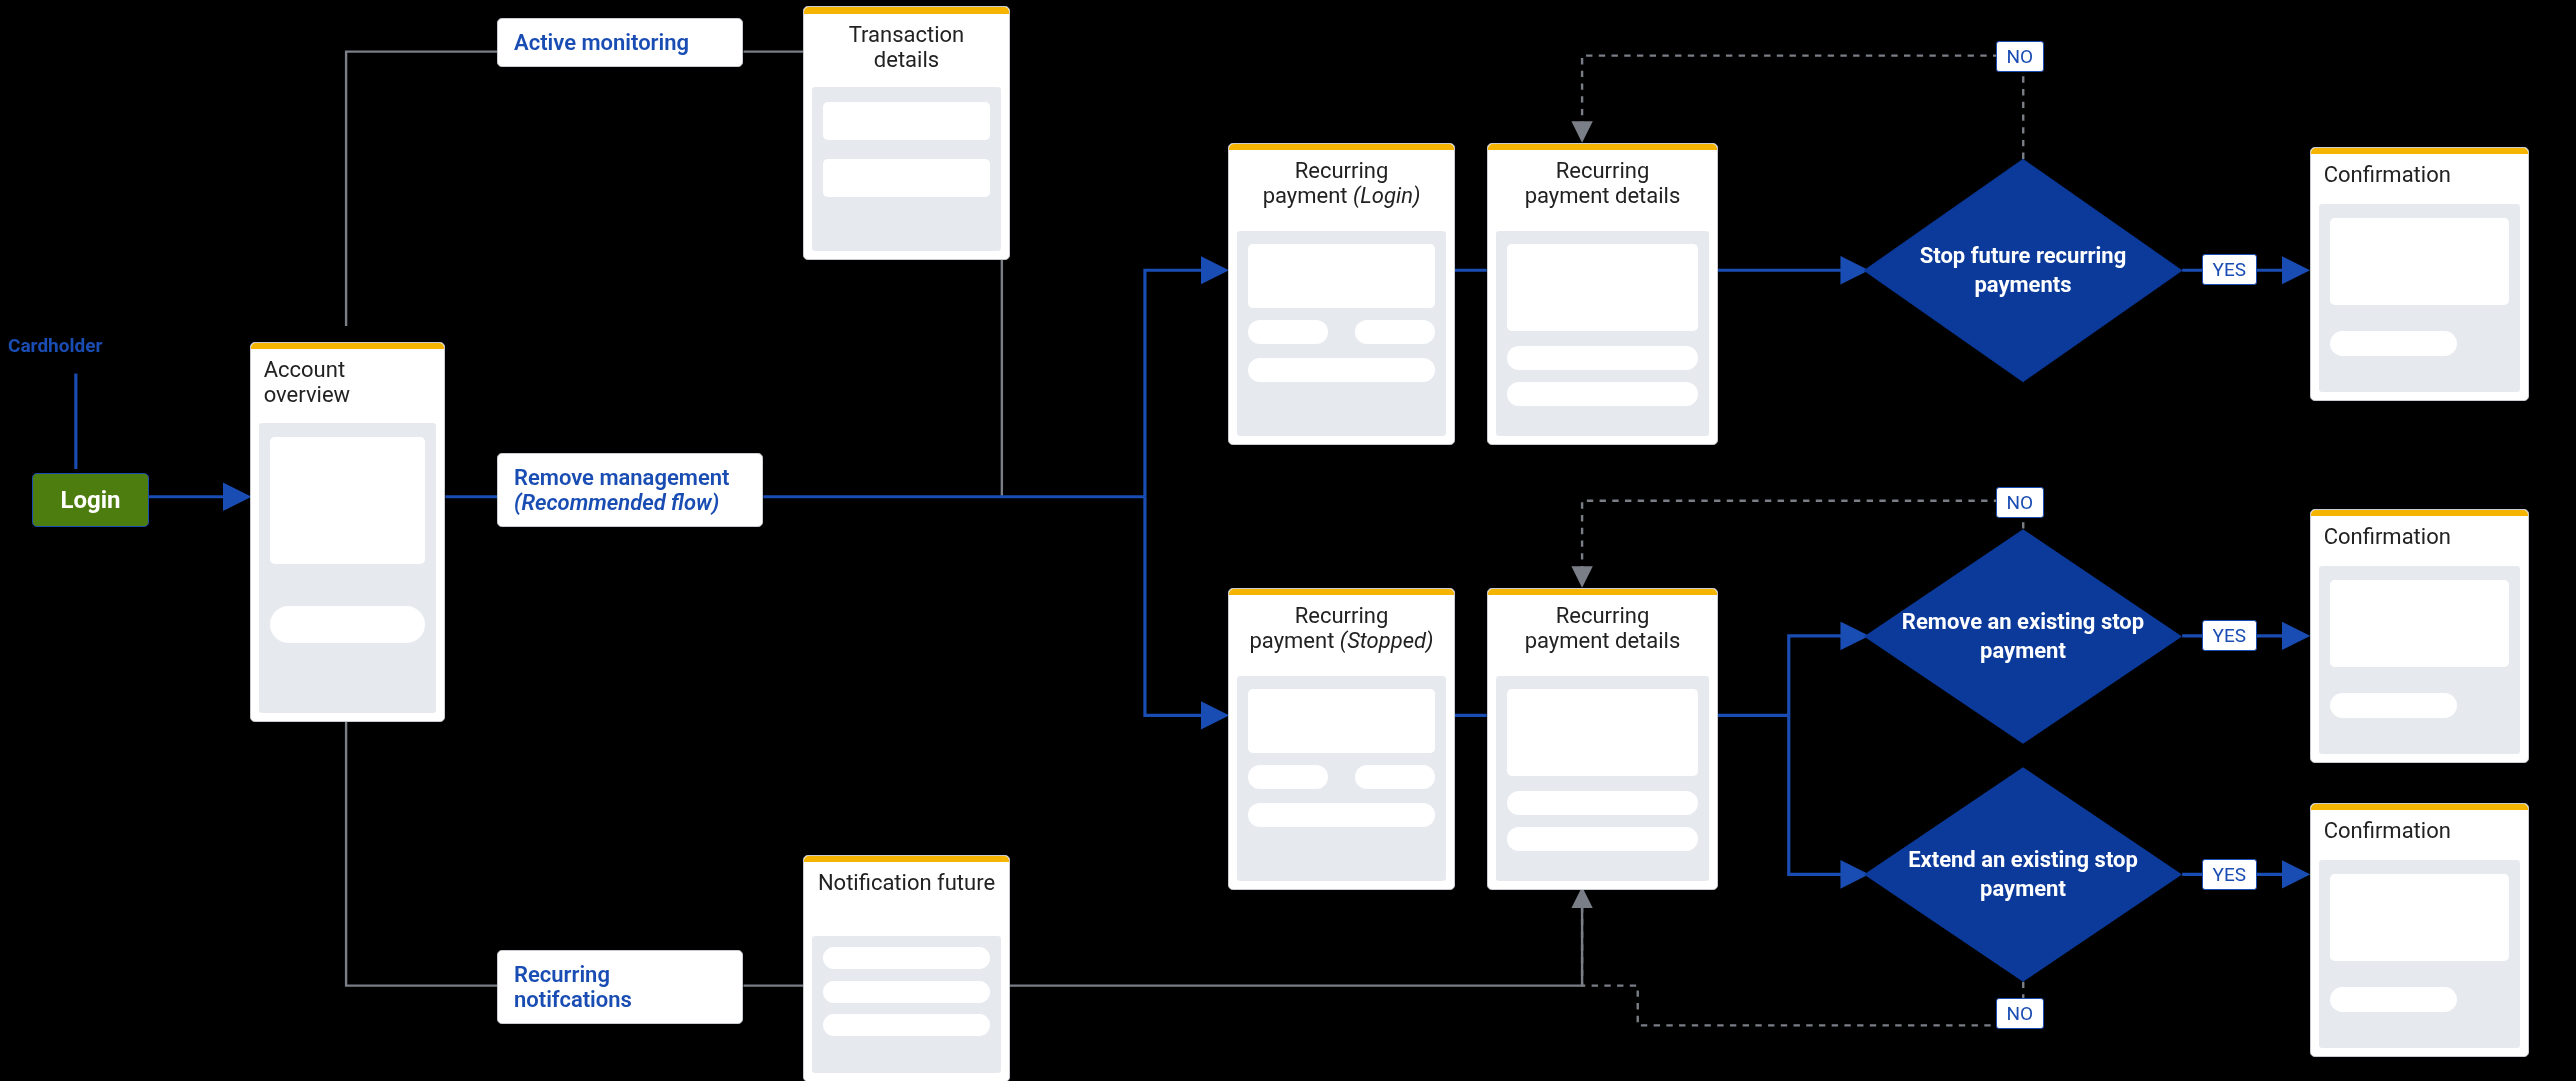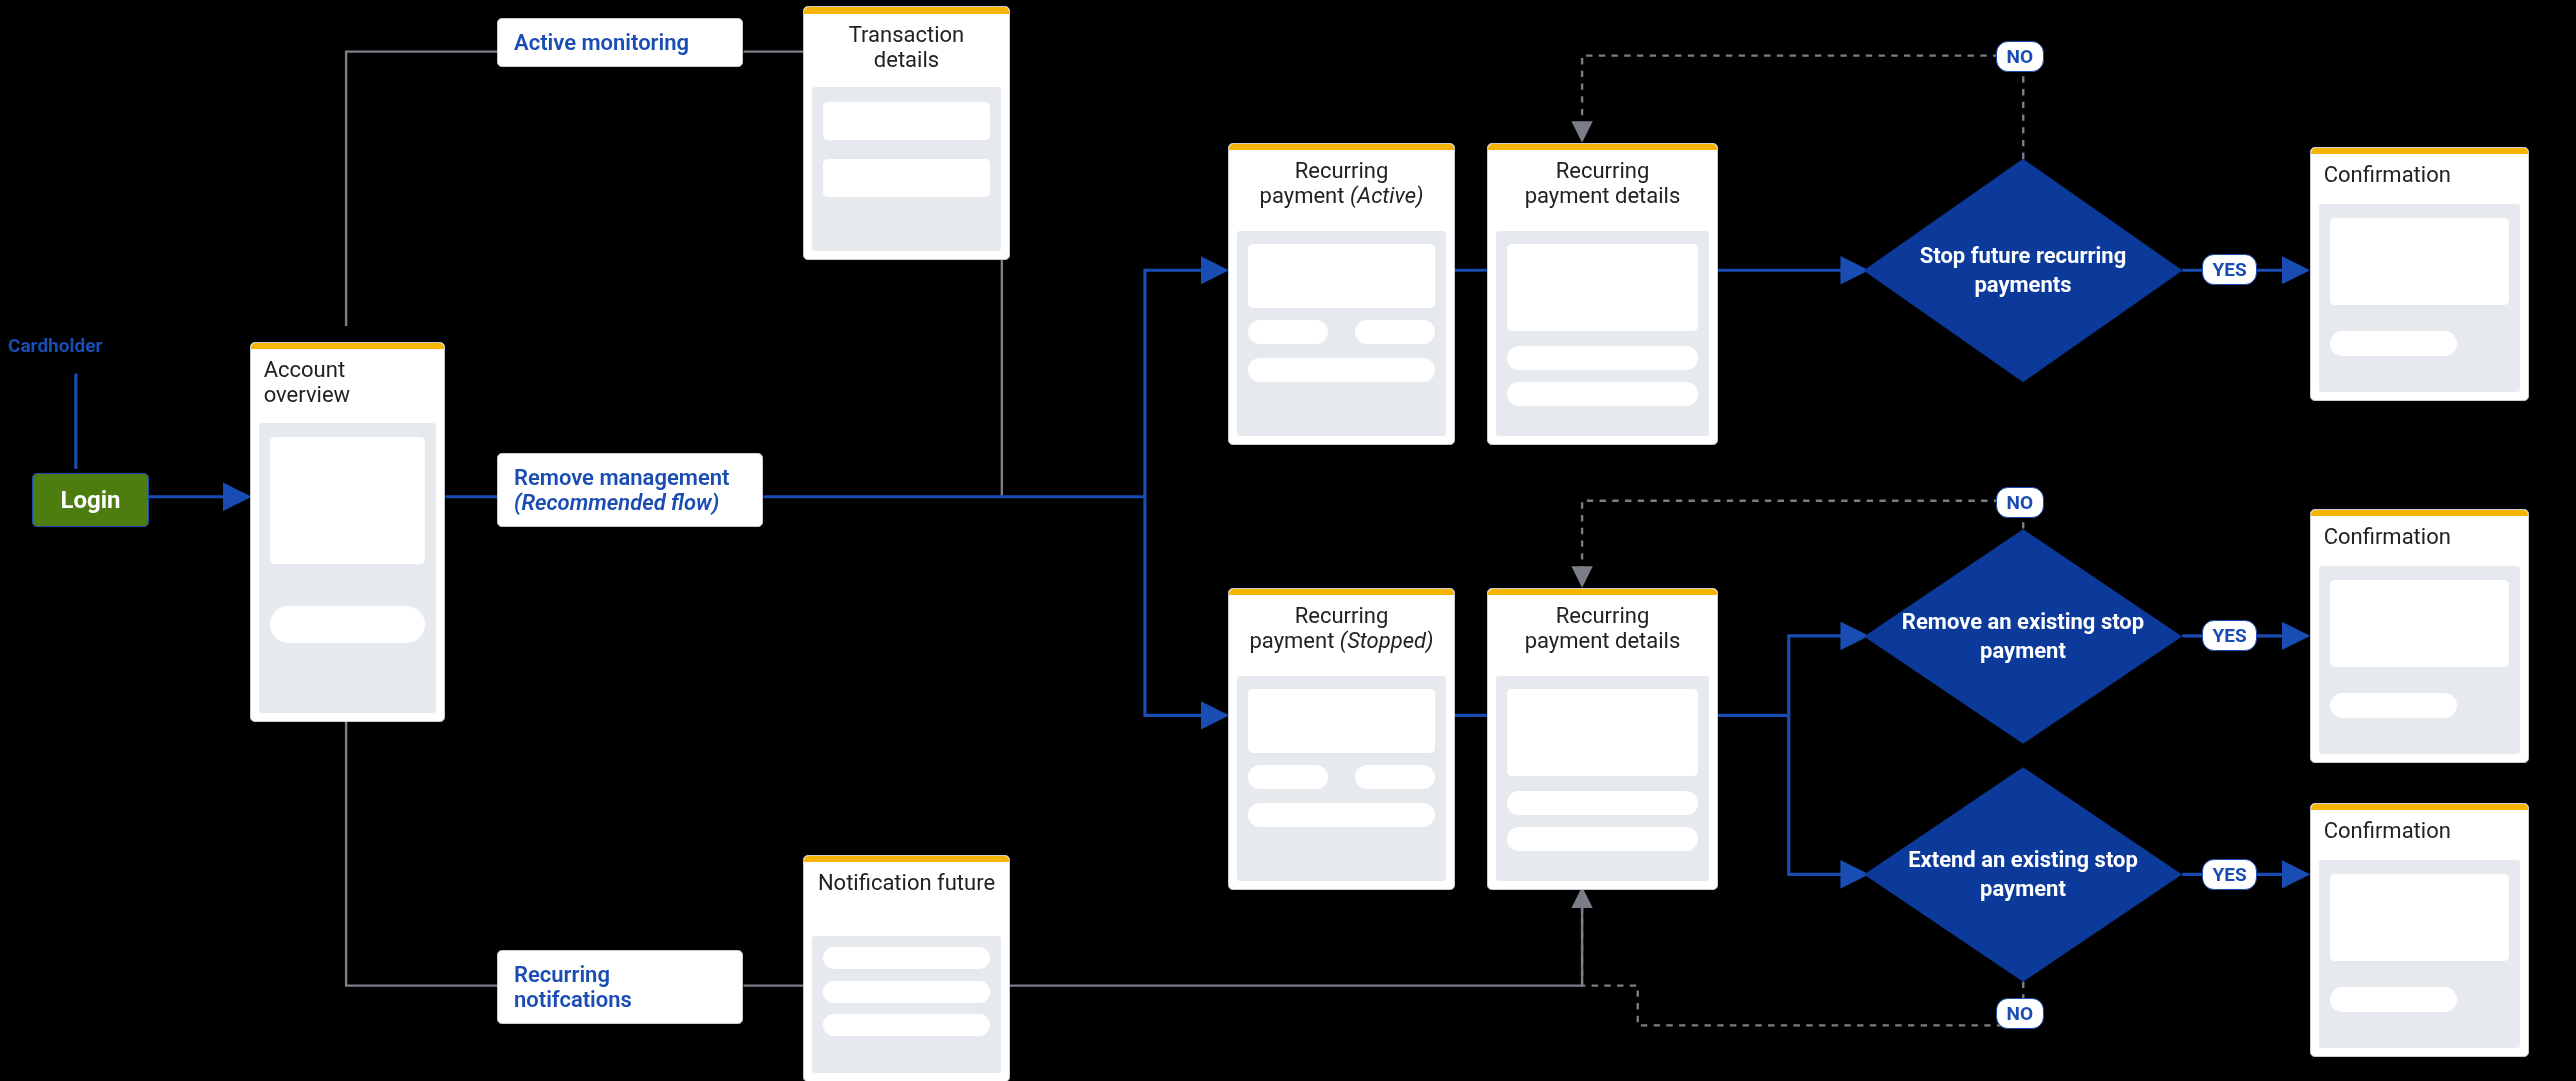--- a/index.html
+++ b/index.html
@@ -19,21 +19,21 @@
   .card .title{position:absolute;left:12.7px;right:12.7px;top:14.3px;font-size:22px;color:#222;text-align:left;}
   .card .title em{font-style:italic;}
   .card .body{position:absolute;left:8px;right:8px;bottom:8px;background:#e6eaef;border-radius:3.2px;}
   .ph{position:absolute;background:#fff;border-radius:4.8px;}
   
   .diamond-wrap{position:absolute;}
   .diamond{position:absolute;inset:0;}
   .diamond svg{width:100%;height:100%;display:block;}
   .diamond-text{position:absolute;inset:0;display:flex;align-items:center;justify-content:center;color:#fff;font-weight:700;font-size:22px;text-align:center;line-height:1.3;padding:0 24px;box-sizing:border-box;}
   
-  .tag{position:absolute;background:#fff;border:1.6px solid #1a4db3;border-radius:12px;color:#1a4db3;font-weight:700;font-size:19px;padding:3.2px 9.5px;}
+  .tag{position:absolute;background:#fff;border:1.6px solid #1a4db3;border-radius:3px;color:#1a4db3;font-weight:400;font-size:19px;padding:3.2px 9.5px;}
   
   svg.lines{position:absolute;left:0;top:0;width:2576px;height:1081px;pointer-events:none;}
 </style>
 </head>
 <body>
 
 <div class="stage">
 
   <svg class="lines" xmlns="http://www.w3.org/2000/svg" viewBox="0 0 3240 1360" width="2576" height="1081">
     <defs>
@@ -134,21 +134,21 @@
       <div class="ph" style="left:11px;right:11px;top:11px;height:22px;border-radius:11px;"></div>
       <div class="ph" style="left:11px;right:11px;top:45px;height:22px;border-radius:11px;"></div>
       <div class="ph" style="left:11px;right:11px;top:78px;height:22px;border-radius:11px;"></div>
     </div>
   </div>
 
   <div class="card" style="left:1228px;top:143px;width:227px;height:302px;">
     <div class="topbar"></div>
     <div class="title" style="text-align:center;">
       <span>Recurring</span><br>
-      <span>payment </span><em>(Active)</em>
+      <span>payment </span><em>(Login)</em>
     </div>
     <div class="body" style="top:87px;">
       <div class="ph" style="left:11px;right:11px;top:12.7px;height:64px;"></div>
       <div class="ph" style="left:11px;top:89px;width:80px;height:24px;border-radius:12.7px;"></div>
       <div class="ph" style="right:11px;top:89px;width:80px;height:24px;border-radius:12.7px;"></div>
       <div class="ph" style="left:11px;right:11px;top:127px;height:24px;border-radius:12.7px;"></div>
     </div>
   </div>
 
   <div class="card" style="left:1487px;top:143px;width:231px;height:302px;">

